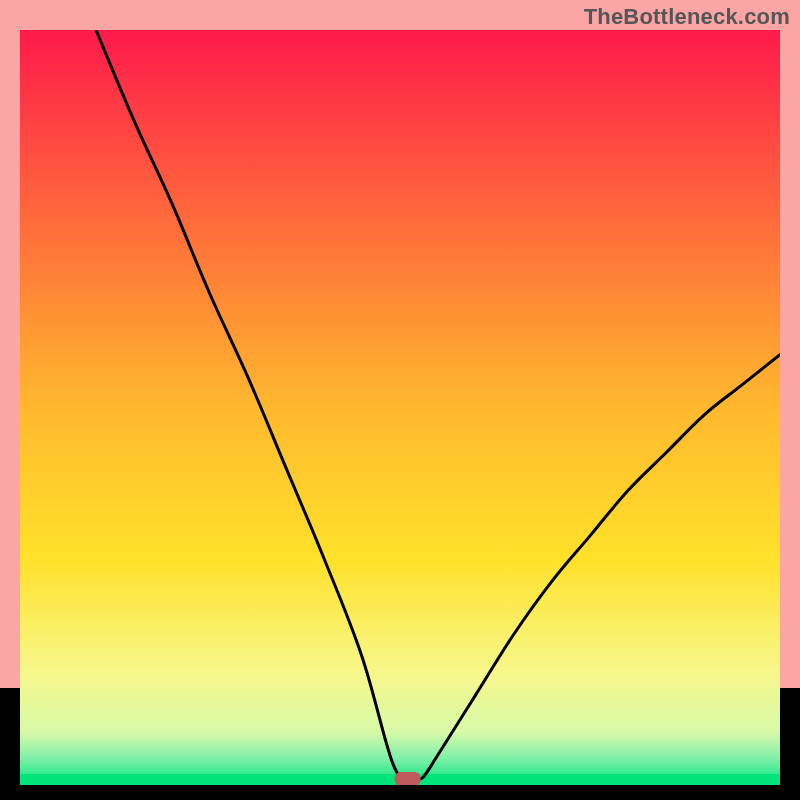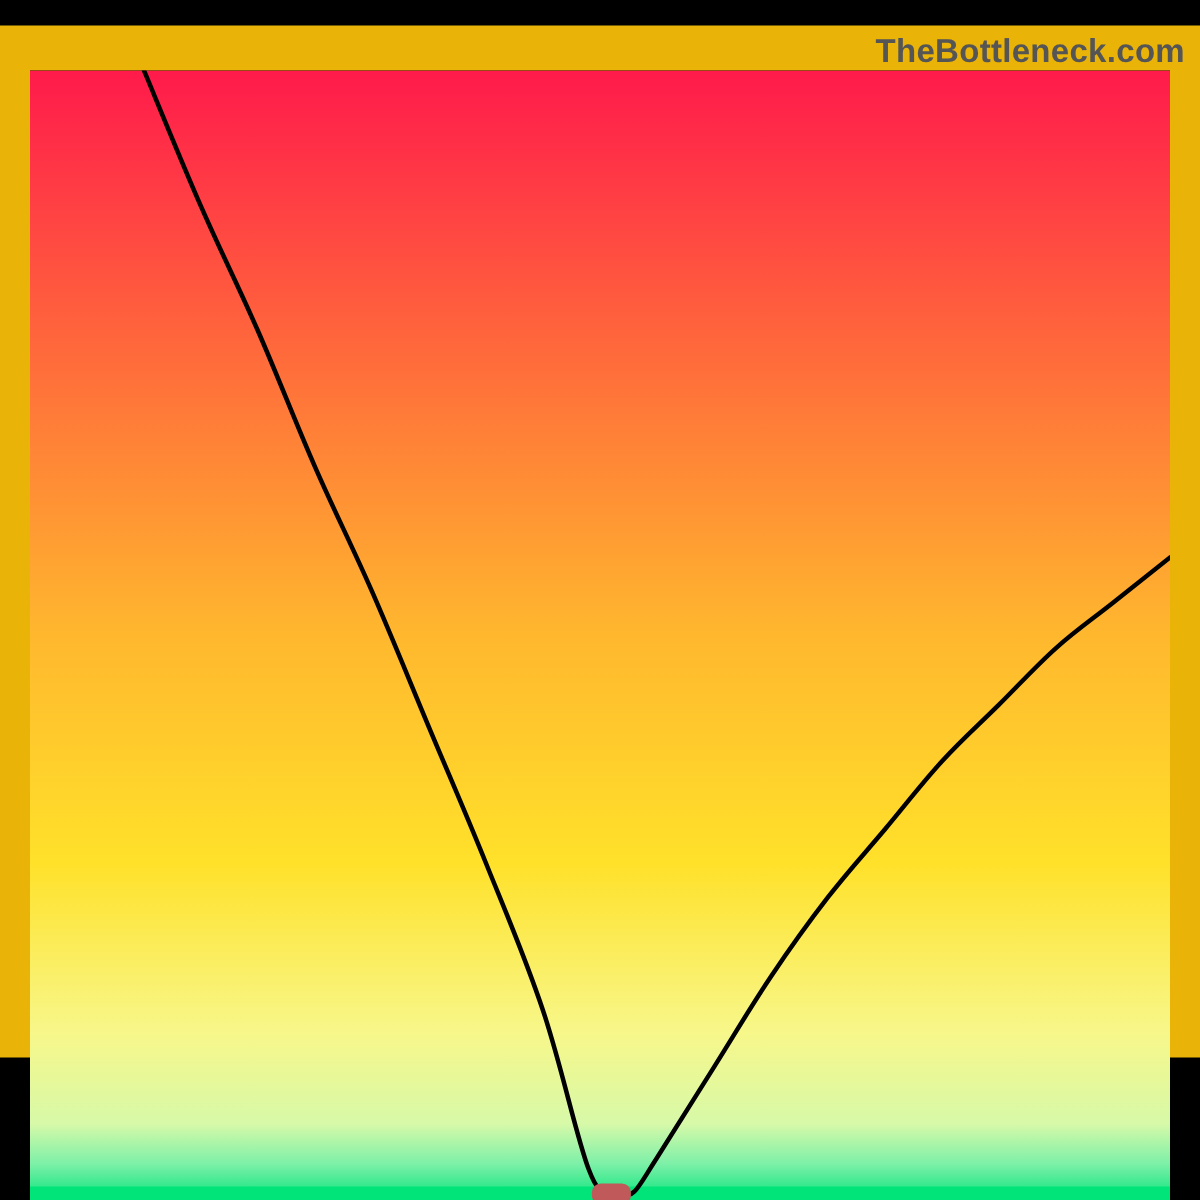--- a/index.html
+++ b/index.html
@@ -8,22 +8,21 @@
     width: 800px;
     height: 800px;
     background: #000;
     font-family: Arial, Helvetica, sans-serif;
     overflow: hidden;
   }
   .frame {
     position: relative;
     width: 800px;
     height: 688px;
-    background: #eab308;
-    margin-top: 17px;
+    background: #fca5a5;
   }
   .watermark {
     position: absolute;
     top: 4px;
     right: 10px;
     color: #555;
     font-size: 22px;
     font-weight: 600;
     letter-spacing: 0.2px;
     user-select: none;

